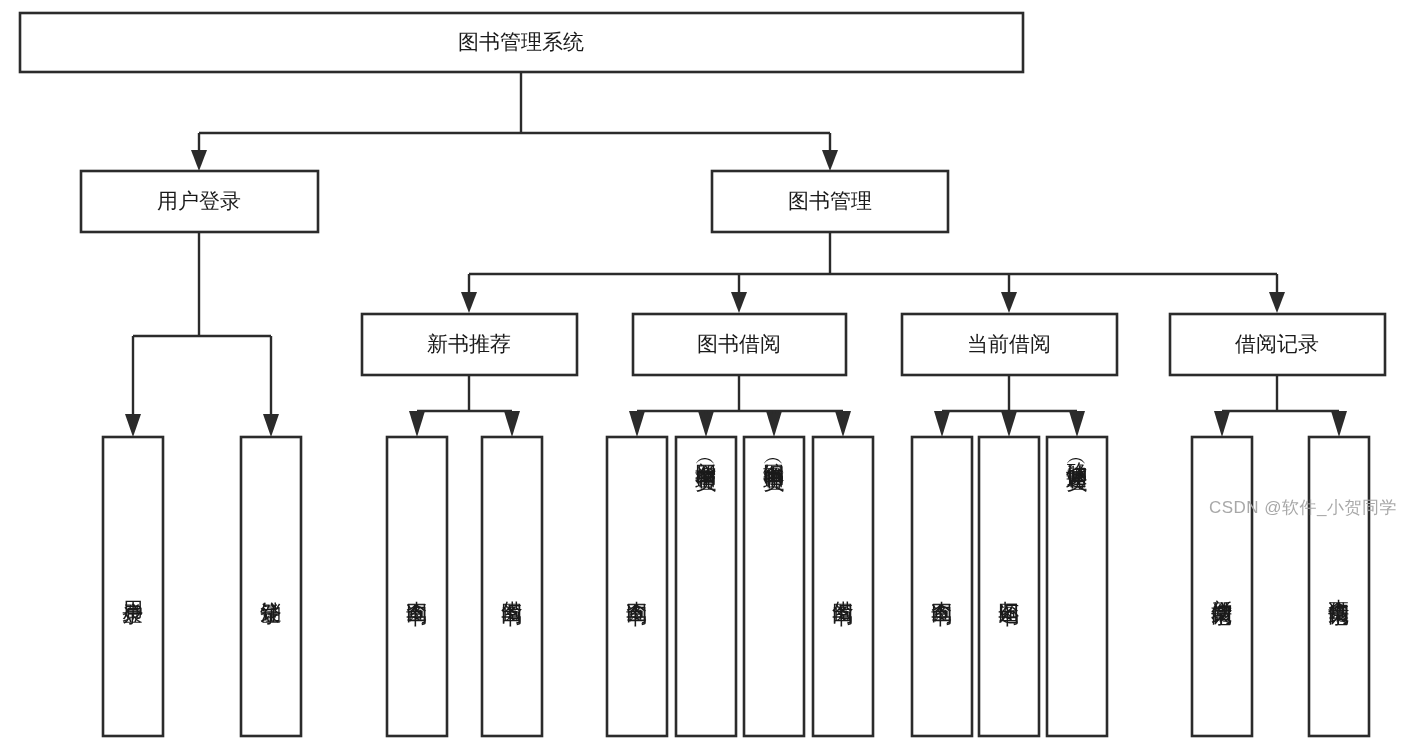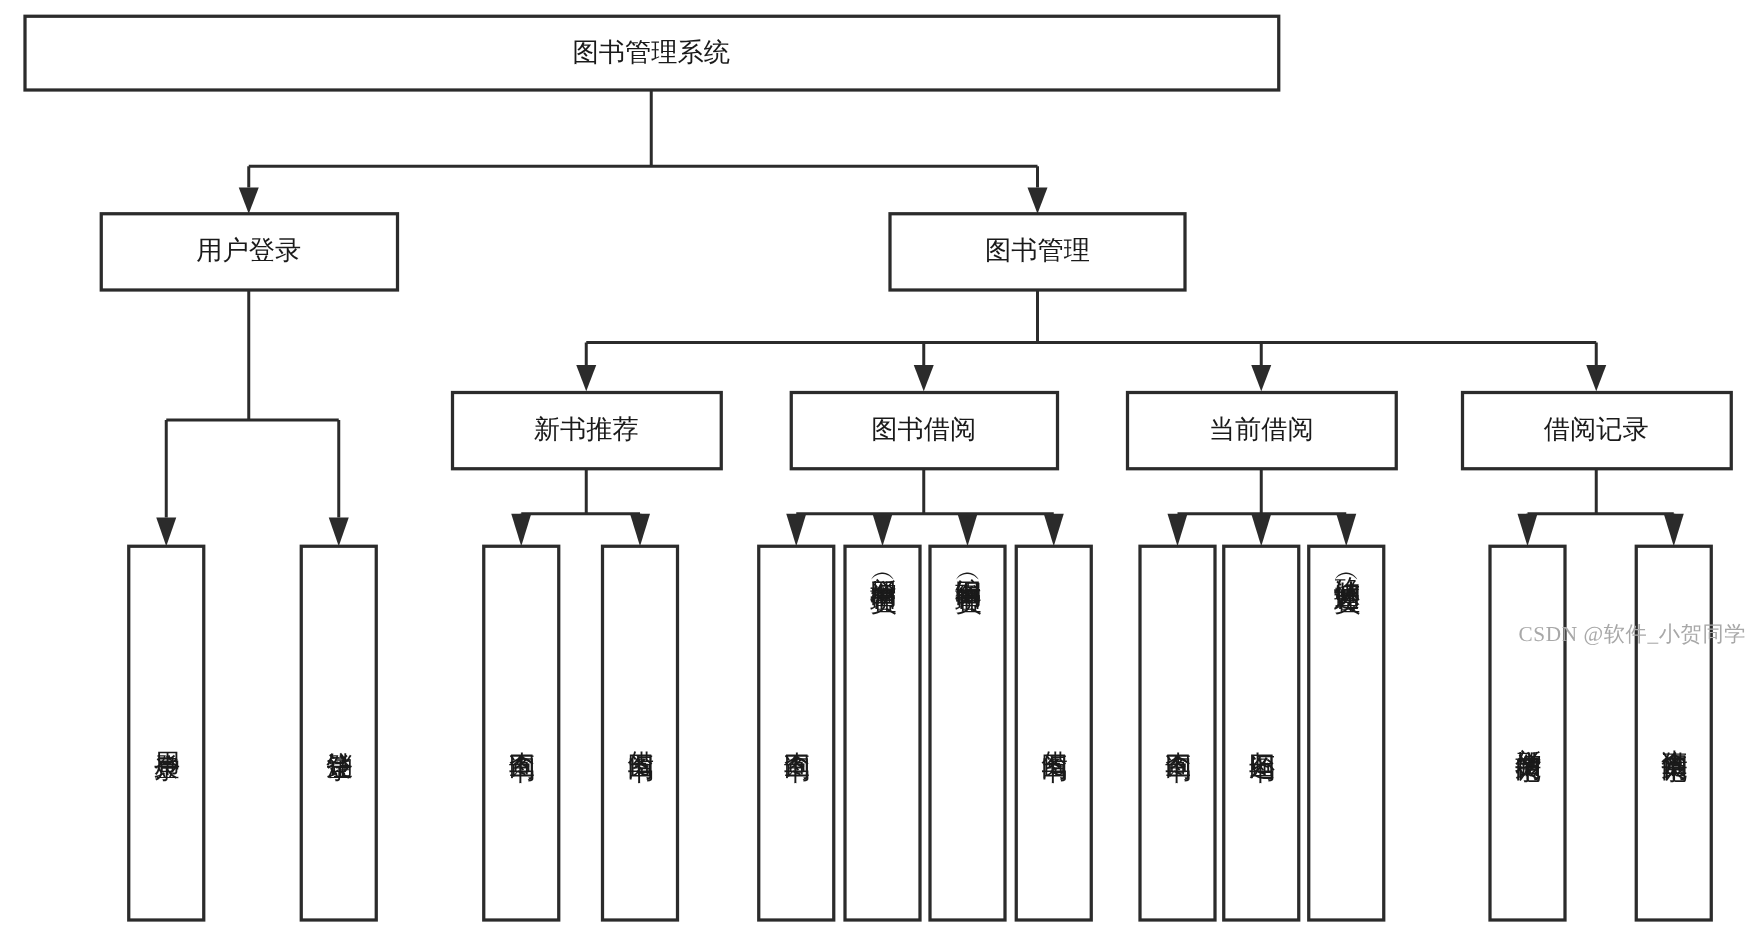--- a/index.html
+++ b/index.html
@@ -64,21 +64,21 @@
     writing-mode: vertical-rl;
     text-orientation: upright;
     letter-spacing: 1.5px;
     white-space: nowrap;
     text-align: center;
   }
   .watermark {
     position: absolute;
     right: 8px;
     bottom: 6px;
-    font-family: Liberation Serif, serif;
+    font-family: Liberation Sans, sans-serif;
     font-size: 17px;
     color: #a8a8a8;
     letter-spacing: 0.5px;
     white-space: nowrap;
   }
 </style>
 </head>
 <body>
 
 <div id="diagram-root">

